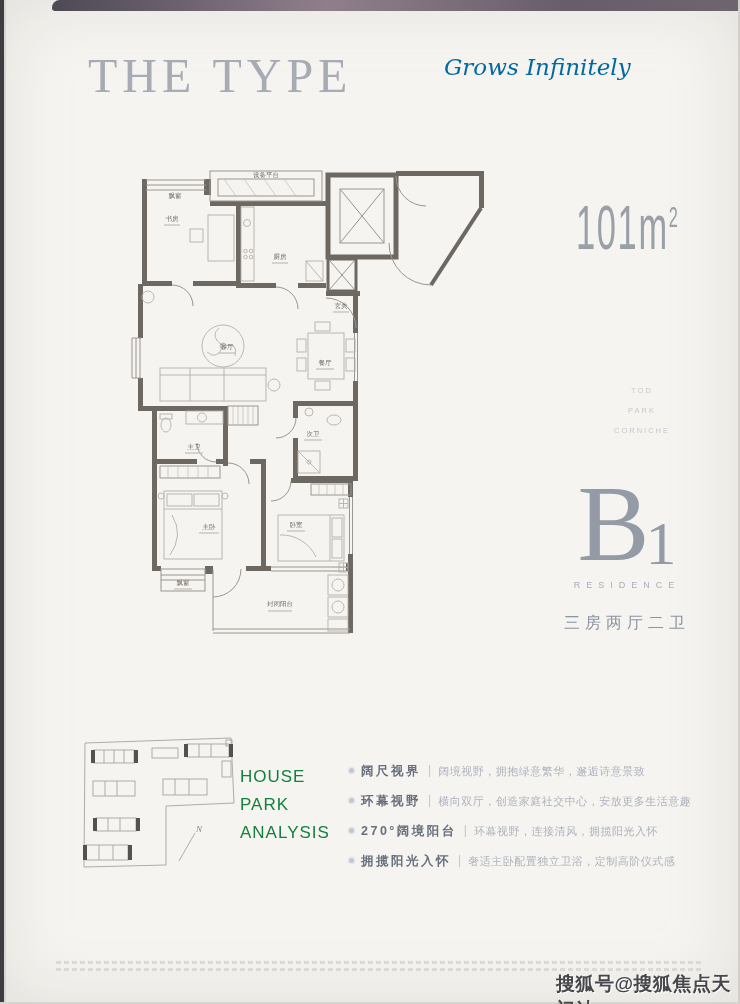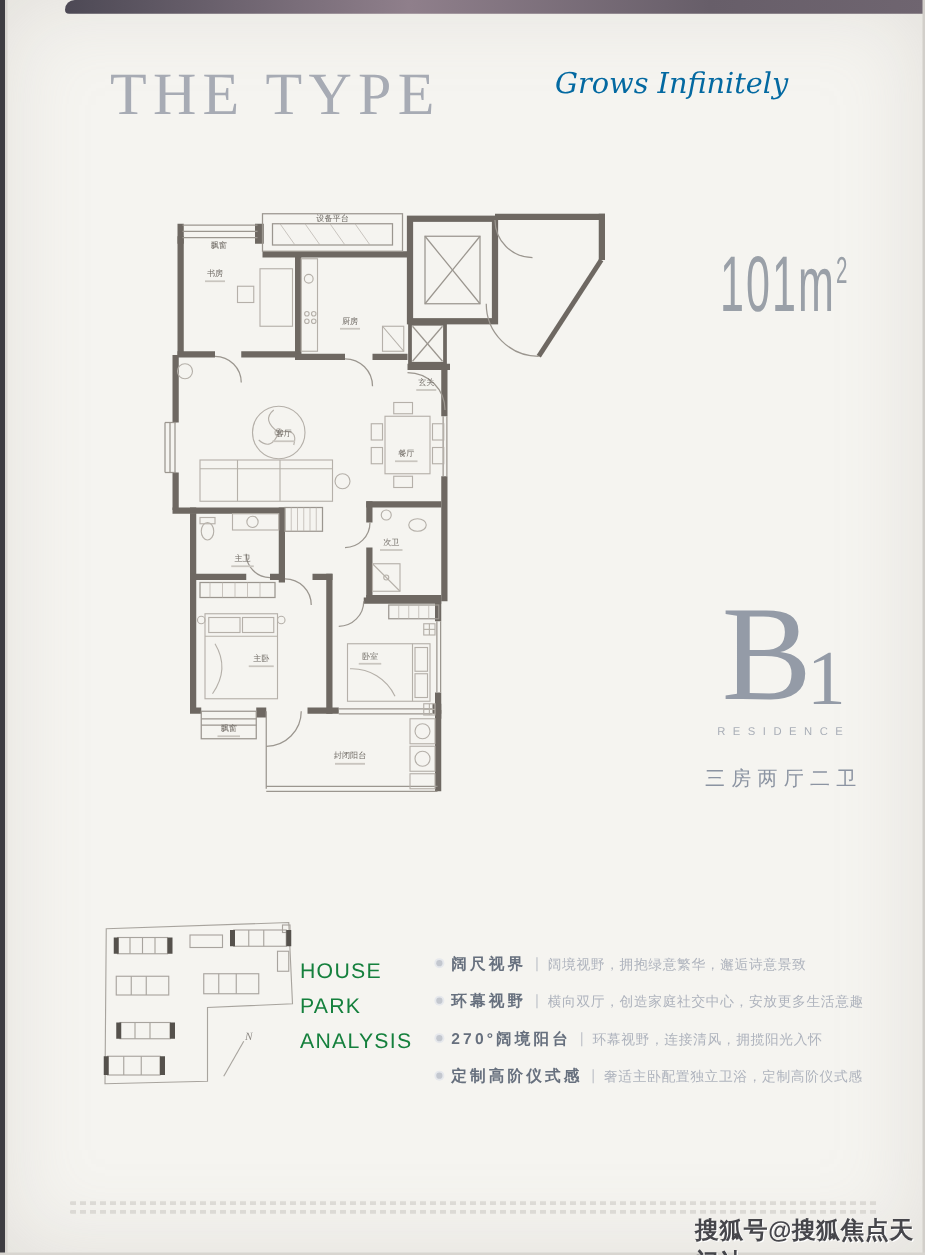--- a/index.html
+++ b/index.html
@@ -270,20 +270,25 @@
       <line class="sub" x1="46" y1="426" x2="64" y2="426"></line>
       <text class="rlabel" x="152" y="443">封闭阳台</text>
       <line class="sub" x1="140" y1="448" x2="164" y2="448"></line>
     </g>
   </svg>
 
   <div class="area">
     <span>101m</span><sup>2</sup>
   </div>
 
+  <div class="keywords">
+    <div>TOD</div>
+    <div>PARK</div>
+    <div>CORNICHE</div>
+  </div>
 
   <div class="unit-badge">
     <div class="unit-line">
       <span class="unit-letter">B</span>
       <span class="unit-number">1</span>
     </div>
     <div class="residence">RESIDENCE</div>
     <div class="unit-type">三房两厅二卫</div>
   </div>
 
@@ -343,21 +348,21 @@
       <span class="desc">横向双厅，创造家庭社交中心，安放更多生活意趣</span>
     </div>
     <div class="item">
       <span class="dot"></span>
       <span class="feat">270°阔境阳台</span>
       <span class="sep">|</span>
       <span class="desc">环幕视野，连接清风，拥揽阳光入怀</span>
     </div>
     <div class="item">
       <span class="dot"></span>
-      <span class="feat">定制高阶仪式感</span>
+      <span class="feat">拥揽阳光入怀</span>
       <span class="sep">|</span>
       <span class="desc">奢适主卧配置独立卫浴，定制高阶仪式感</span>
     </div>
   </div>
 
   <div class="disc-line" style="top:961px;"></div>
   <div class="disc-line" style="top:968px;"></div>
   <div class="watermark">搜狐号@搜狐焦点天门站</div>
 
 </div>

